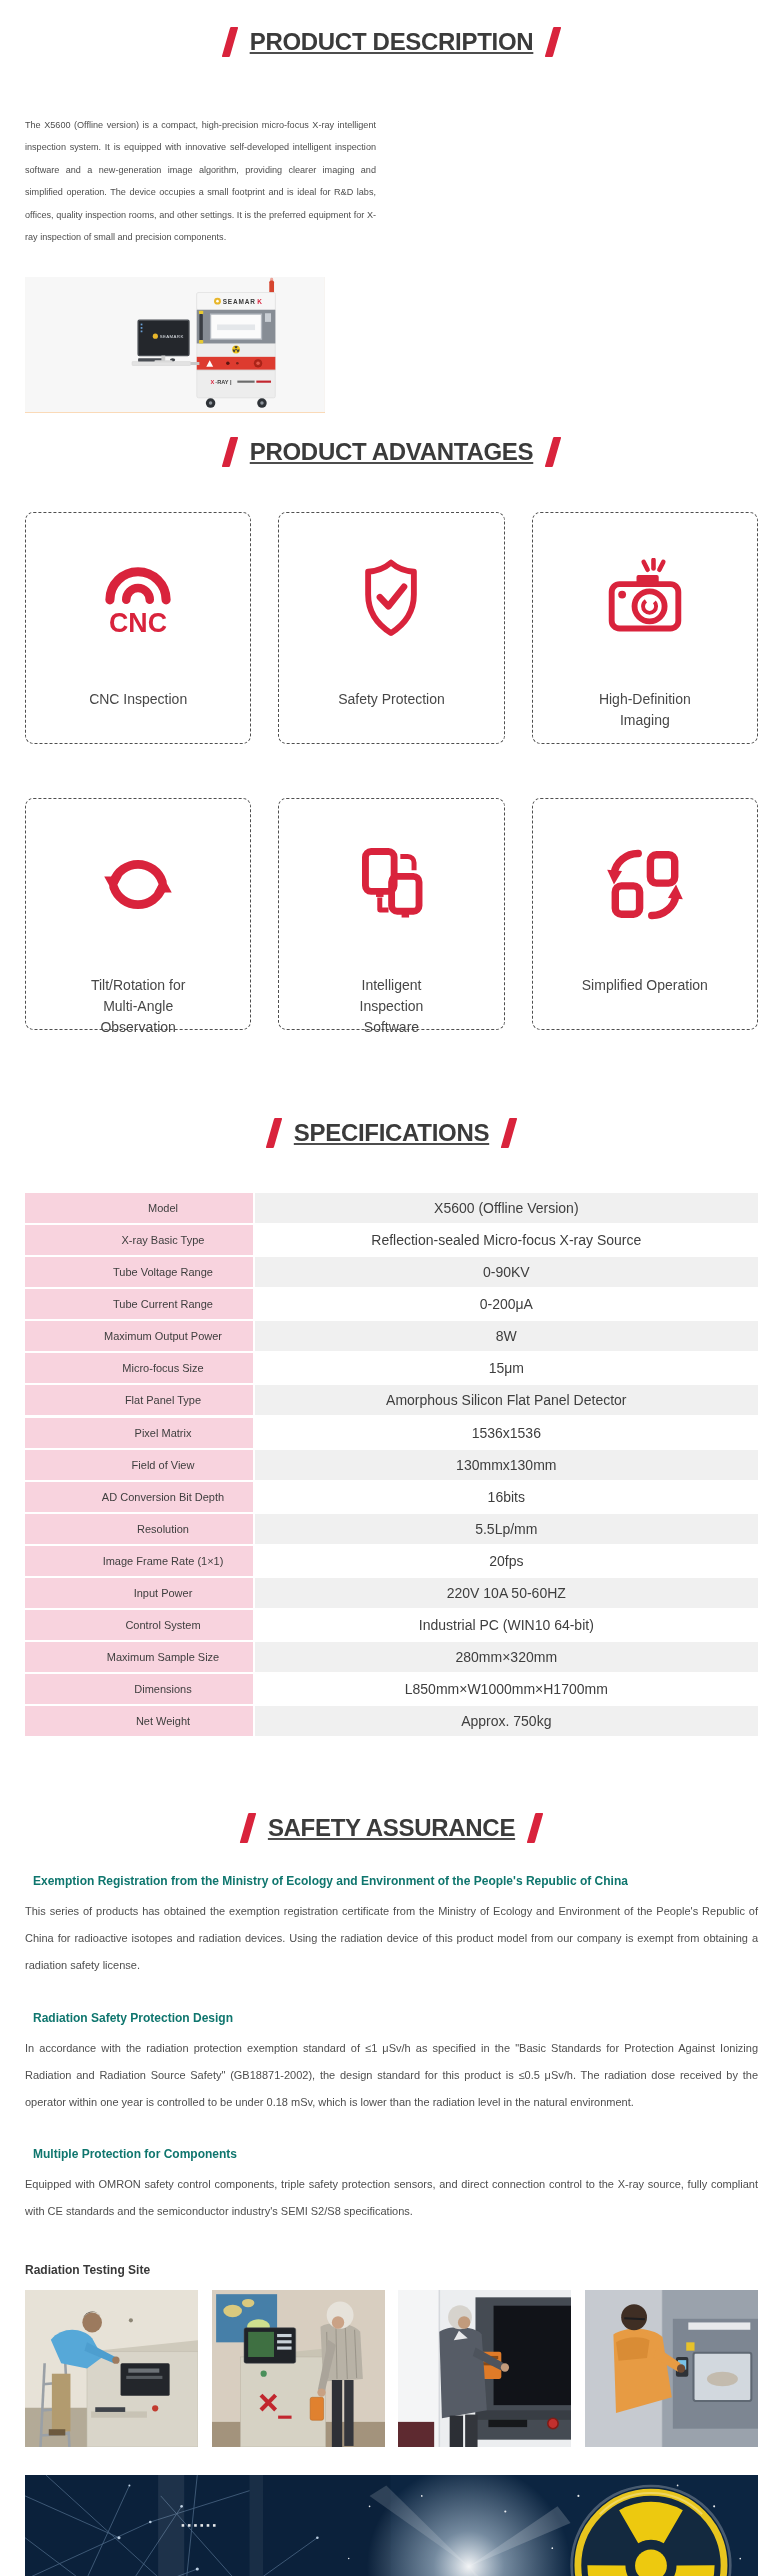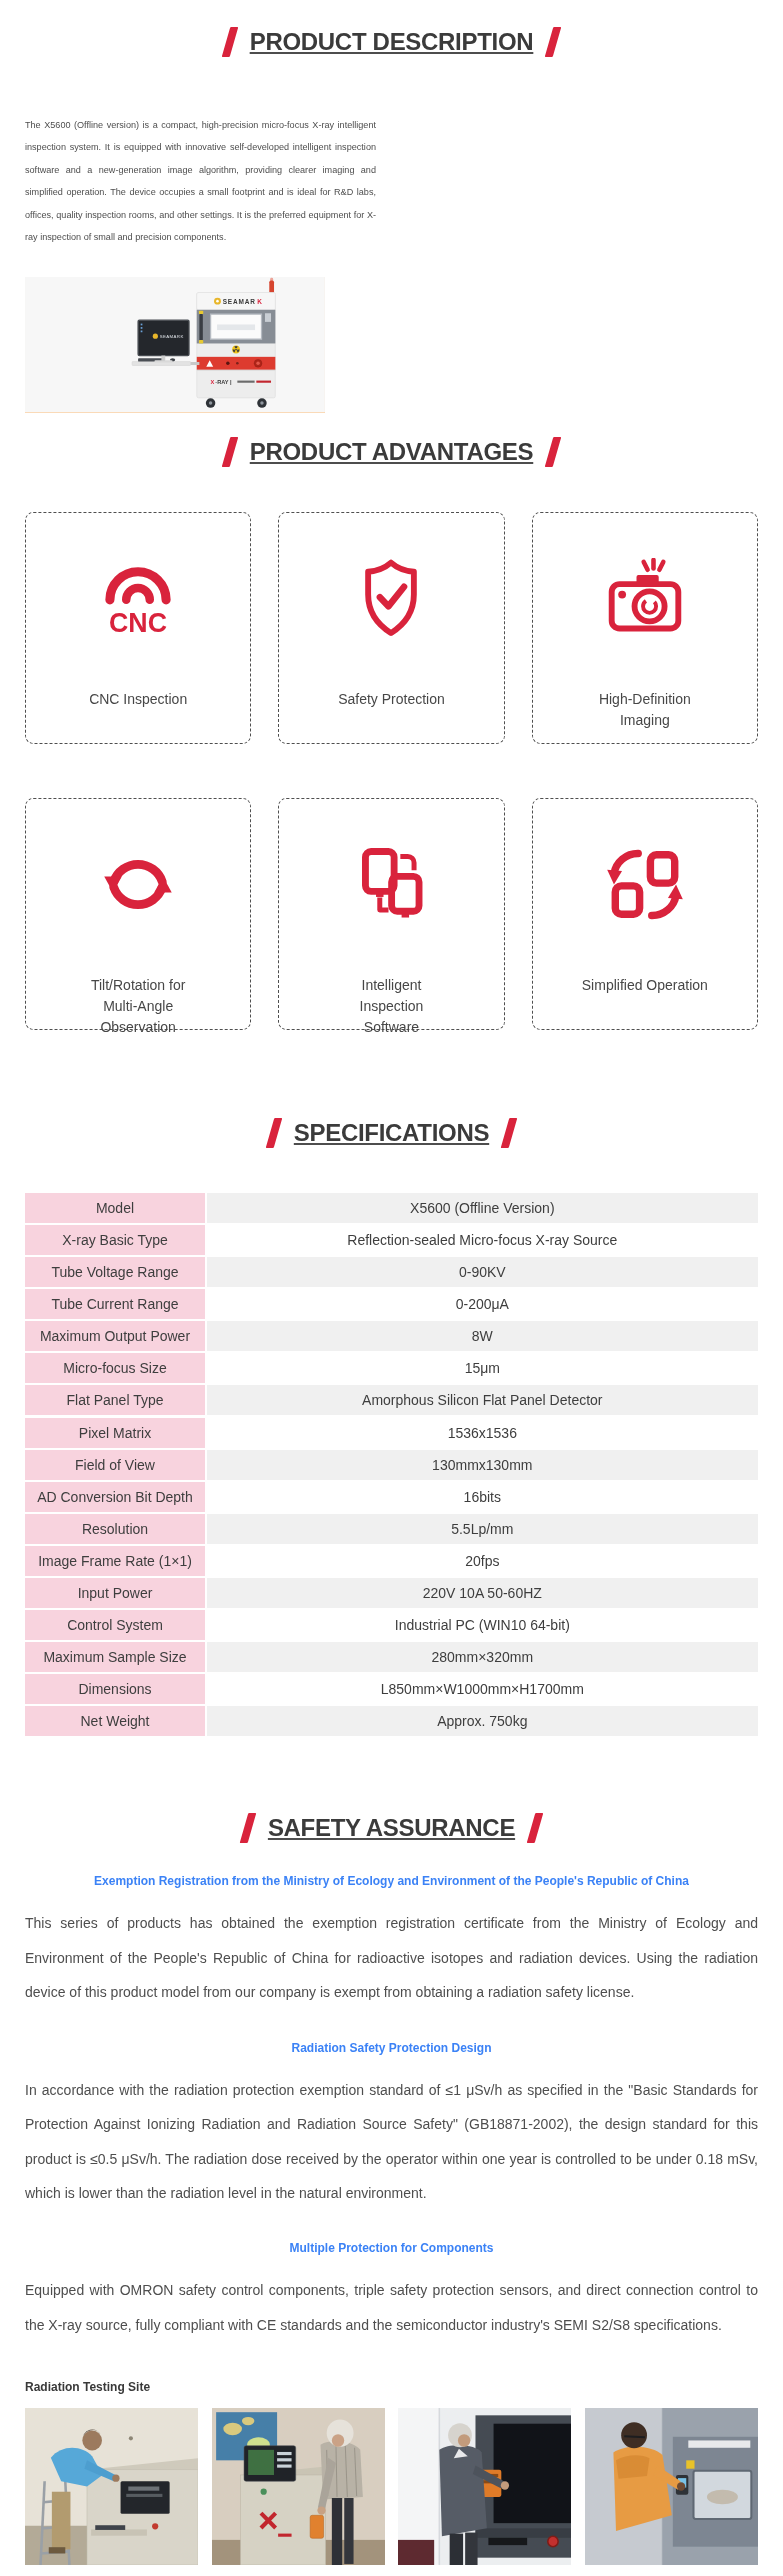--- a/index.html
+++ b/index.html
@@ -26,30 +26,30 @@
   .adv-label{margin-top:21px;font-size:14px;color:#474747;text-align:center;line-height:1.5;max-width:149px;}
   .adv-card:nth-child(3) .adv-label{max-width:123px;}
   .adv-card:nth-child(4) .adv-label{max-width:128px;}
   .adv-card:nth-child(5) .adv-label{max-width:93px;}
   .red-dash{margin-top:auto;width:33px;height:5.2px;border-radius:2.6px;background:#d9233c;}
 
   
   .mt-spec{margin-top:88px;}
   .spec-table{margin-top:45px;}
   .spec-row{display:flex;height:30px;margin-bottom:2.1px;}
-  .spec-label{width:180px;margin-right:1.6px;background:#f8d3de;display:flex;align-items:center;justify-content:center;font-size:14px;color:#3e3e3e;text-align:center;}
+  .spec-label{width:180px;margin-right:1.6px;background:#f8d3de;display:flex;align-items:center;justify-content:center;font-size:11px;color:#3e3e3e;text-align:center;padding-left:48px;}
   .spec-value{flex:1;background:#ffffff;display:flex;align-items:center;justify-content:center;font-size:14px;color:#3e3e3e;text-align:center;}
   .spec-value.gray{background:#f0f0f0;}
 
   
   .mt-safety{margin-top:77px;align-items:center;}
   .safety-blocks{margin-top:9.4px;}
   .safety-block{margin-top:29px;}
-  .block-heading{margin:16px;font-size:12px;font-weight:bold;color:#3b82f6;line-height:1.5;text-align:center;}
-  .block-body{margin:7.3px 0 0;font-size:14px;line-height:2.46;text-align:justify;color:#4e4e4e;}
+  .block-heading{margin:8px;font-size:12px;font-weight:bold;color:#0f766e;line-height:1.5;}
+  .block-body{margin:7.3px 0 0;font-size:11px;line-height:2.46;text-align:justify;color:#4e4e4e;}
   .testing-heading{margin:38px 0 0;font-size:12px;font-weight:bold;color:#393939;}
 
   .photo-grid{margin-top:13.6px;display:grid;grid-template-columns:repeat(4,1fr);gap:13.6px;}
   .photo{height:157px;overflow:hidden;background:#ddd;}
   .photo svg{width:100%;height:100%;display:block;}
 
   .banner{margin-top:28px;height:174px;overflow:hidden;}
   .banner svg{width:100%;height:100%;display:block;}
 
   .hidden-defs{position:absolute;width:0;height:0;overflow:hidden;}

